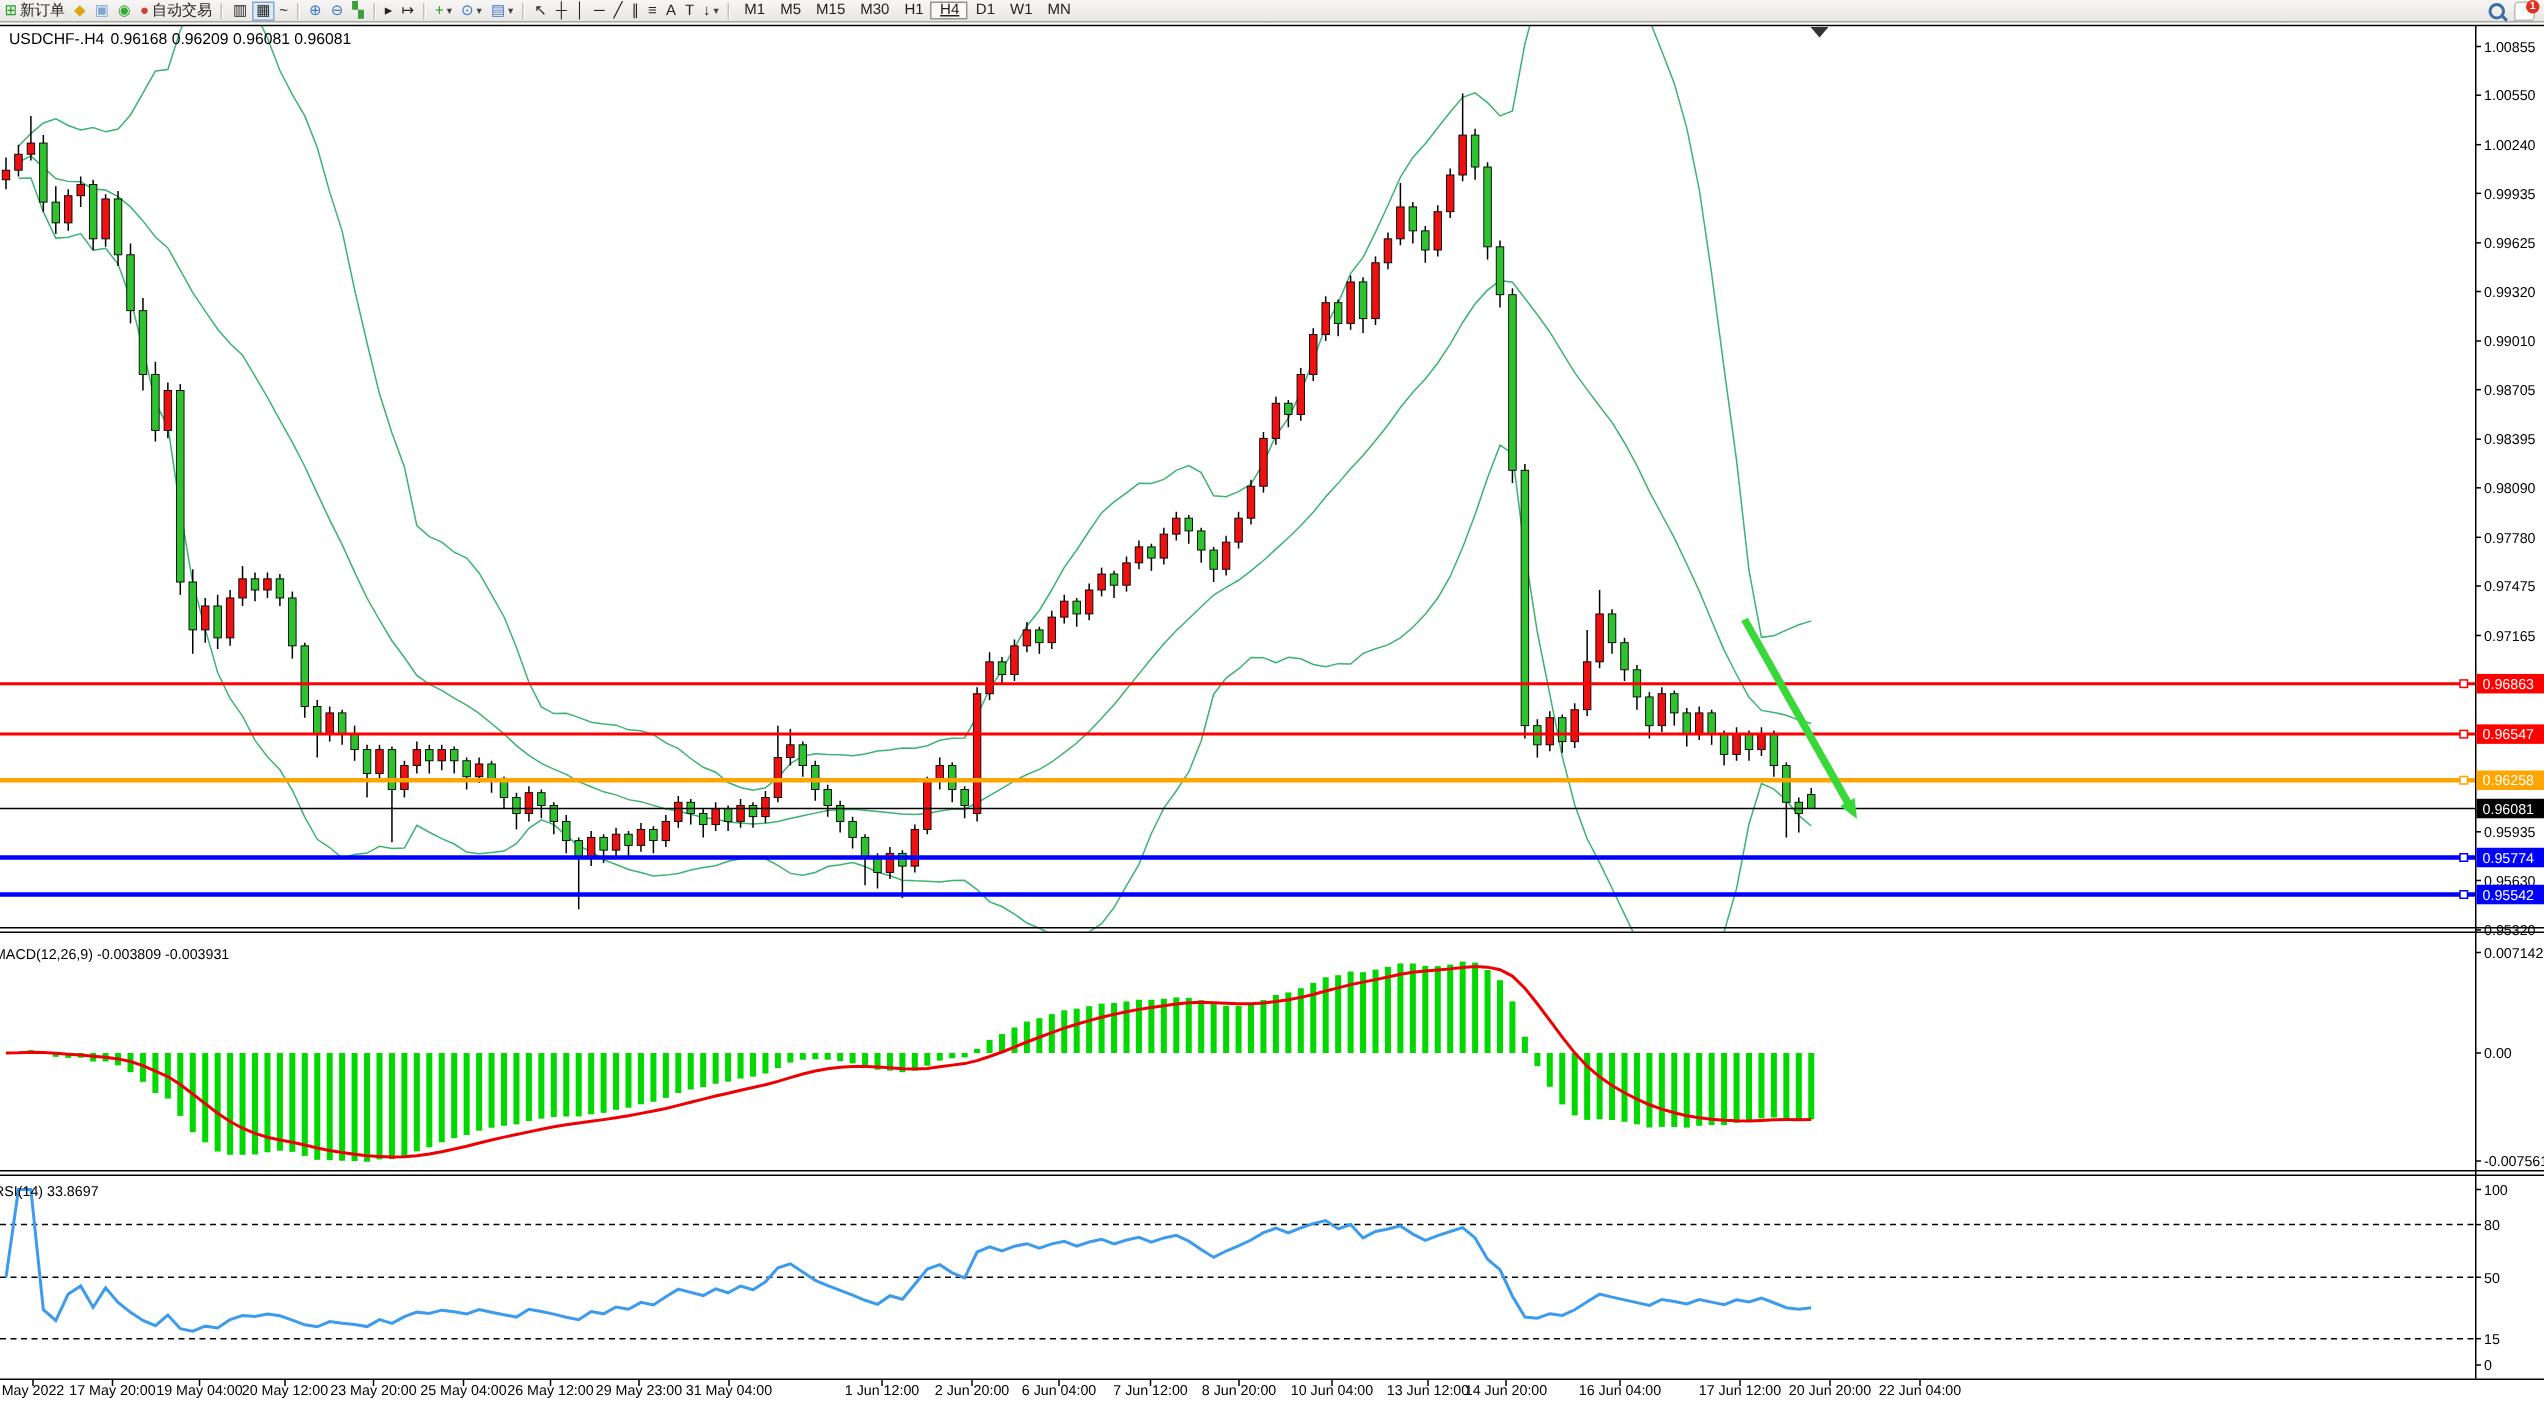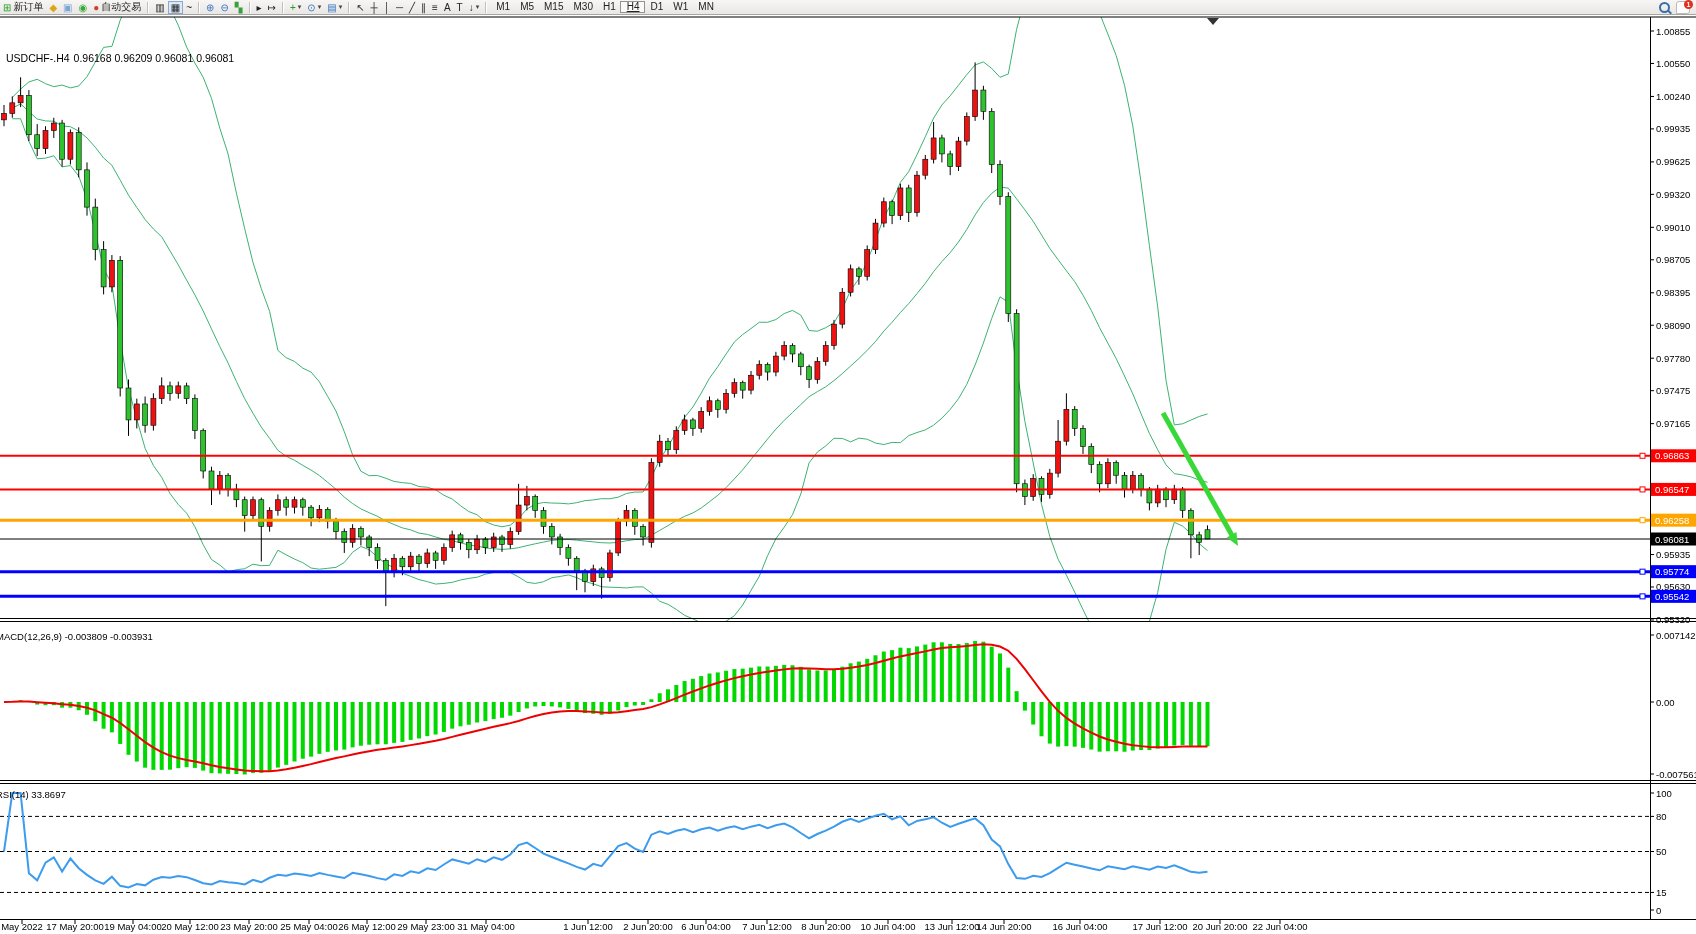--- a/index.html
+++ b/index.html
@@ -19,21 +19,21 @@
   .tb-tf.active{background:#fbfaf8;border:1px solid #96938e;height:10px;line-height:10px;text-decoration:underline;}
   .tb-right{margin-left:auto;display:flex;align-items:center;gap:6px;padding-right:6px;}
   .mag{position:relative;width:7px;height:7px;border:2px solid #3a6ea5;border-radius:50%;display:inline-block;}
   .mag::after{content:"";position:absolute;left:6px;top:7px;width:5px;height:2px;background:#3a6ea5;
     transform:rotate(45deg);}
   .notif{position:relative;width:12px;height:11px;background:#fdfdfd;border:1px solid #bbb;
     border-radius:3px 3px 3px 0;}
   .notif .dot{position:absolute;right:-4px;top:-2px;width:9px;height:9px;border-radius:50%;
     background:#e03020;color:#fff;font-size:7px;line-height:9px;text-align:center;font-weight:bold;}
   #chartsvg{position:absolute;left:0;top:0;z-index:1;}
-  .ohlc-title{position:absolute;left:6px;top:20px;z-index:3;font-size:10.5px;color:#000;margin-top:32px;}
+  .ohlc-title{position:absolute;left:6px;top:20px;z-index:3;font-size:10.5px;color:#000;}
   .ohlc-title span{margin-right:4px;}
   .ind-label{position:absolute;left:-4px;z-index:3;font-size:9.5px;color:#000;}
   .ind-label.macd{top:631px;}
   .ind-label.rsi{top:789px;}
 </style>
 </head>
 <body>
 
 <div class="screen">
   <div id="toolbar">

